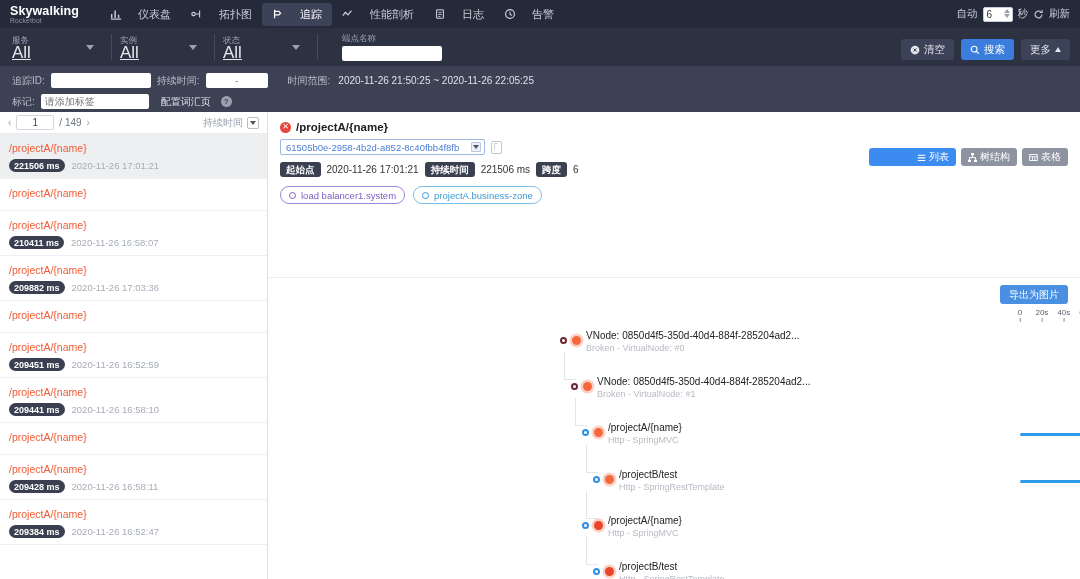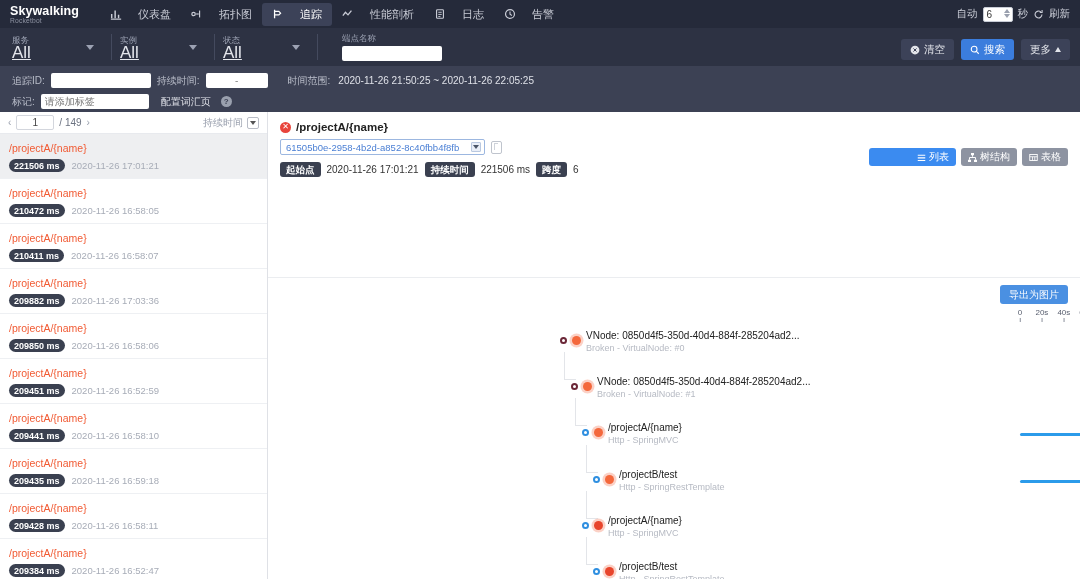--- a/index.html
+++ b/index.html
@@ -365,66 +365,54 @@
     <div class="tl-scroll" id="trace-items">
         <div class="tl-item sel">
           <div class="tl-name">/projectA/{name}</div>
           <div class="tl-meta">
             <span class="tl-dur">221506 ms</span>
             <span class="tl-time">2020-11-26 17:01:21</span>
           </div>
         </div>
         <div class="tl-item">
           <div class="tl-name">/projectA/{name}</div>
-          <div class="tl-meta">
-            <span class="tl-dur">210472 ms</span>
-            <span class="tl-time">2020-11-26 16:58:05</span>
-          </div>
         </div>
         <div class="tl-item">
           <div class="tl-name">/projectA/{name}</div>
           <div class="tl-meta">
             <span class="tl-dur">210411 ms</span>
             <span class="tl-time">2020-11-26 16:58:07</span>
           </div>
         </div>
         <div class="tl-item">
           <div class="tl-name">/projectA/{name}</div>
           <div class="tl-meta">
             <span class="tl-dur">209882 ms</span>
             <span class="tl-time">2020-11-26 17:03:36</span>
           </div>
         </div>
         <div class="tl-item">
           <div class="tl-name">/projectA/{name}</div>
-          <div class="tl-meta">
-            <span class="tl-dur">209850 ms</span>
-            <span class="tl-time">2020-11-26 16:58:06</span>
-          </div>
         </div>
         <div class="tl-item">
           <div class="tl-name">/projectA/{name}</div>
           <div class="tl-meta">
             <span class="tl-dur">209451 ms</span>
             <span class="tl-time">2020-11-26 16:52:59</span>
           </div>
         </div>
         <div class="tl-item">
           <div class="tl-name">/projectA/{name}</div>
           <div class="tl-meta">
             <span class="tl-dur">209441 ms</span>
             <span class="tl-time">2020-11-26 16:58:10</span>
           </div>
         </div>
         <div class="tl-item">
           <div class="tl-name">/projectA/{name}</div>
-          <div class="tl-meta">
-            <span class="tl-dur">209435 ms</span>
-            <span class="tl-time">2020-11-26 16:59:18</span>
-          </div>
         </div>
         <div class="tl-item">
           <div class="tl-name">/projectA/{name}</div>
           <div class="tl-meta">
             <span class="tl-dur">209428 ms</span>
             <span class="tl-time">2020-11-26 16:58:11</span>
           </div>
         </div>
         <div class="tl-item">
           <div class="tl-name">/projectA/{name}</div>
@@ -479,20 +467,30 @@
         </div>
         <div class="vm">
           <svg width="9" height="9" viewBox="0 0 12 12">
             <rect x="1" y="2" width="10" height="8" fill="none" stroke="currentColor" stroke-width="1.2"></rect>
             <path d="M1 5h10M4.7 5v5M7.7 5v5" stroke="currentColor" stroke-width="1.1"></path>
           </svg>
           <span>表格</span>
         </div>
       </div>
 
+    <div class="d-chips" style="margin-left:12px" id="chips">
+        <div class="chip chip-purple">
+          <span class="cdot"></span>
+          <span>load balancer1.system</span>
+        </div>
+        <div class="chip chip-blue">
+          <span class="cdot"></span>
+          <span>projectA.business-zone</span>
+        </div>
+      </div>
 
     <div class="d-sep"></div>
 
     <div class="d-export">
       <span class="btn-export">导出为图片</span>
     </div>
 
     <div class="ruler" id="ruler">
         <div class="rtick" style="left: 0px;">
           <span class="rl">0</span>

